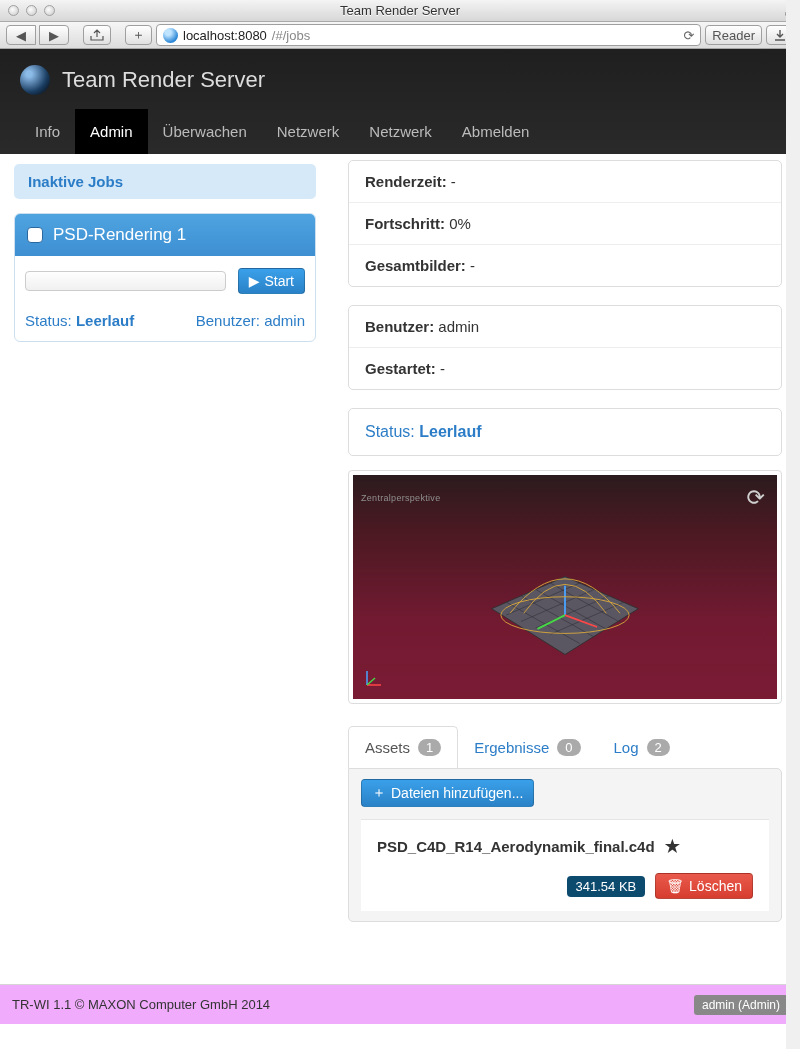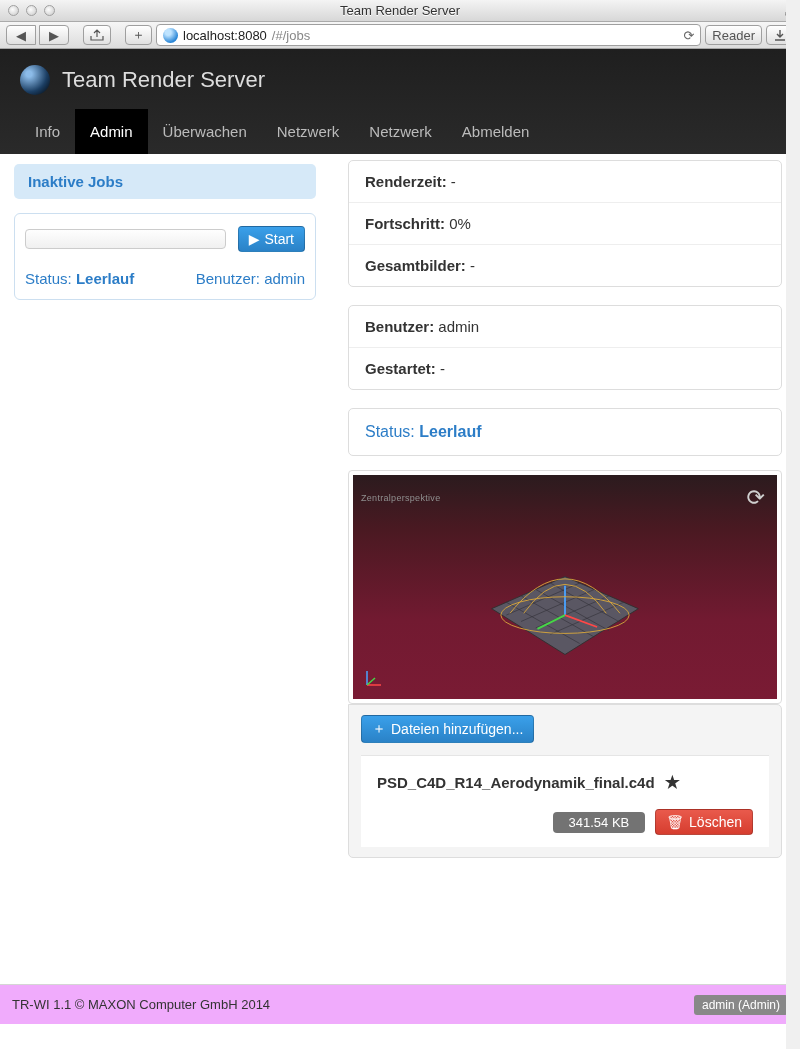--- a/index.html
+++ b/index.html
@@ -240,22 +240,22 @@
     display:flex; flex-wrap:wrap; justify-content:flex-end;
     align-items:center; gap:10px;
   }
   .asset-name {
     font-weight:700; font-size:15px; margin-right:auto;
     width:100%; margin-bottom:6px;
     display:flex; align-items:center; gap:10px;
   }
   .star { font-size:17px; }
   .size-badge {
-    background:#737373; color:#fff; border-radius:4px;
-    padding:3px 16px; font-size:13px;
+    background:#0c4a6e; color:#fff; border-radius:4px;
+    padding:3px 9px; font-size:13px;
   }
 
   
   .fake-scroll {
     position:absolute; top:0; right:0; width:14px; height:100%;
     background:#f0f0f0;
   }
 
   
   .footer {
@@ -324,20 +324,24 @@
     <div class="tab">Netzwerk</div>
     <div class="tab">Netzwerk</div>
     <div class="tab">Abmelden</div>
   </div>
 </div>
 
 <div class="main">
   <div class="sidebar">
     <div class="panel-head">Inaktive Jobs</div>
     <div class="job-card">
+      <div class="job-card-header">
+        <div class="chk"></div>
+        <span>PSD-Rendering 1</span>
+      </div>
       <div class="job-card-body">
         <div class="progress"></div>
         <div class="btn btn-primary">
           <span>▶</span>
           <span>Start</span>
         </div>
         <div class="job-meta">
           <span>
             <span>Status:</span>
             <strong>Leerlauf</strong>
@@ -397,20 +401,34 @@
           </svg>
         </div>
         <svg class="axis-mini" viewBox="0 0 22 22">
           <line x1="4" y1="18" x2="4" y2="4" stroke="#4aa3ff" stroke-width="1.5"></line>
           <line x1="4" y1="18" x2="18" y2="18" stroke="#ff4747" stroke-width="1.5"></line>
           <line x1="4" y1="18" x2="12" y2="11" stroke="#46d646" stroke-width="1.5"></line>
         </svg>
       </div>
     </div>
 
+    <div class="sub-tabs">
+      <div class="sub-tab active">
+        <span>Assets</span>
+        <span class="badge">1</span>
+      </div>
+      <div class="sub-tab" style="border-color:transparent">
+        <span>Ergebnisse</span>
+        <span class="badge">0</span>
+      </div>
+      <div class="sub-tab" style="border-color:transparent">
+        <span>Log</span>
+        <span class="badge">2</span>
+      </div>
+    </div>
     <div class="sub-panel">
       <div class="btn add-file">
         <span>＋</span>
         <span>Dateien hinzufügen...</span>
       </div>
       <div class="asset-row">
         <div class="asset-name">
           <span>PSD_C4D_R14_Aerodynamik_final.c4d</span>
           <span class="star">★</span>
         </div>

